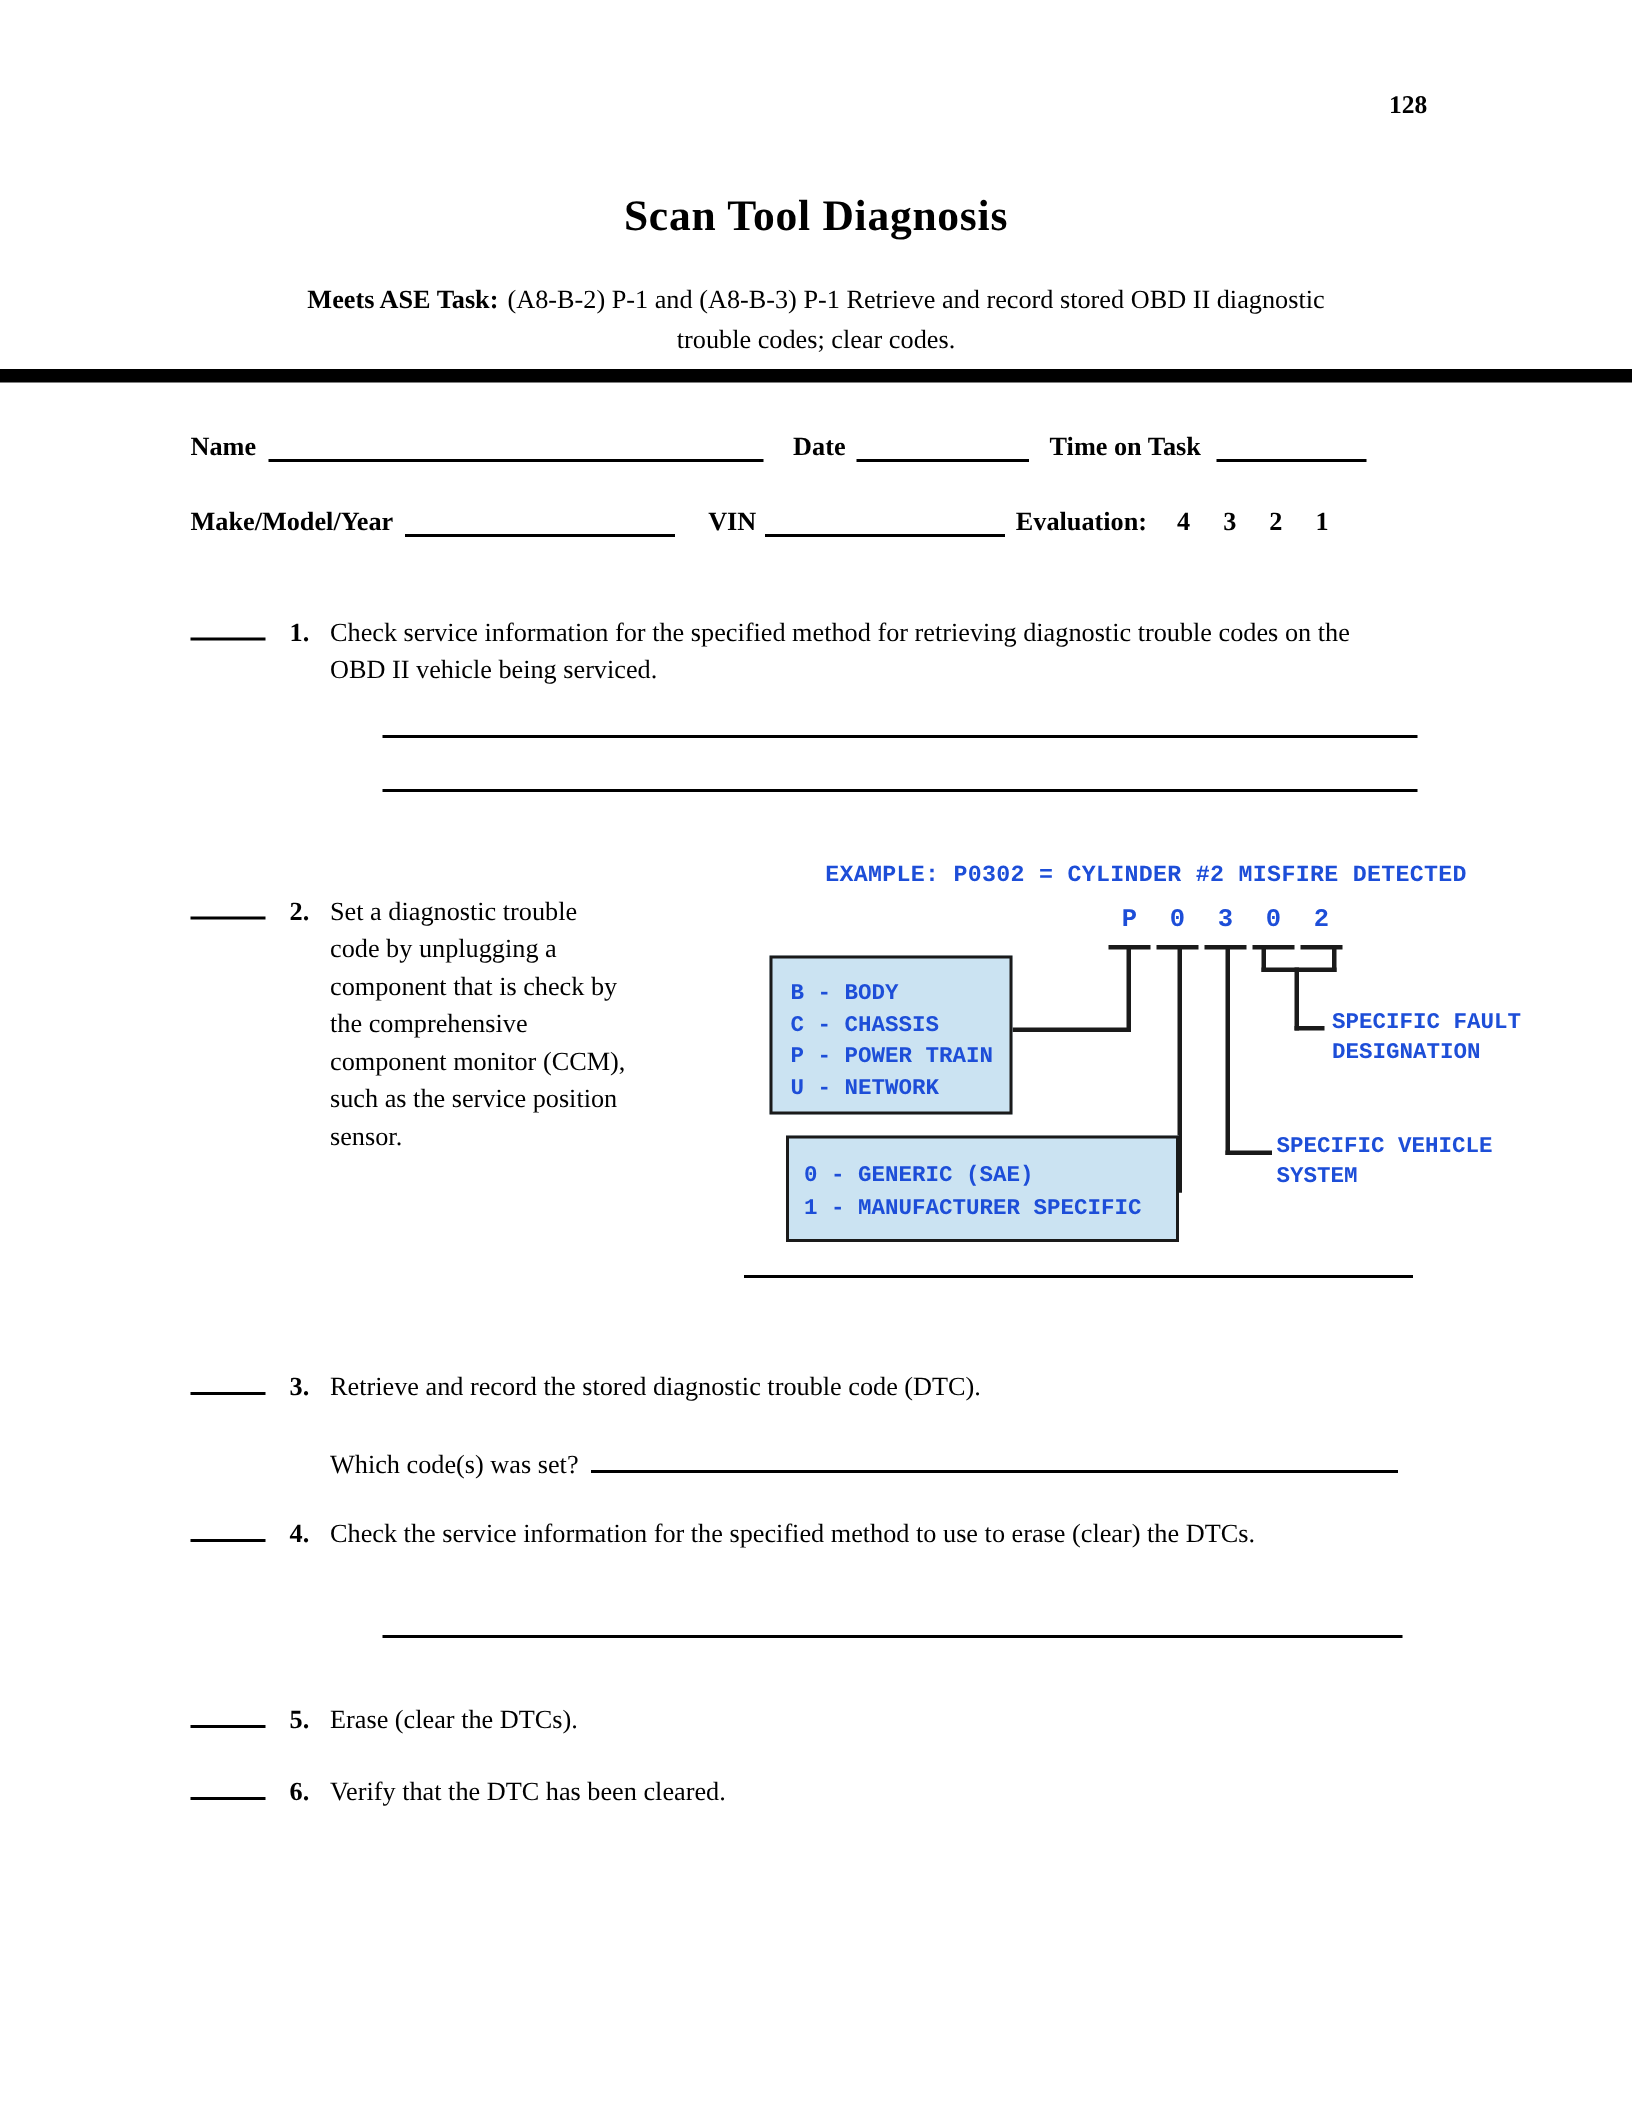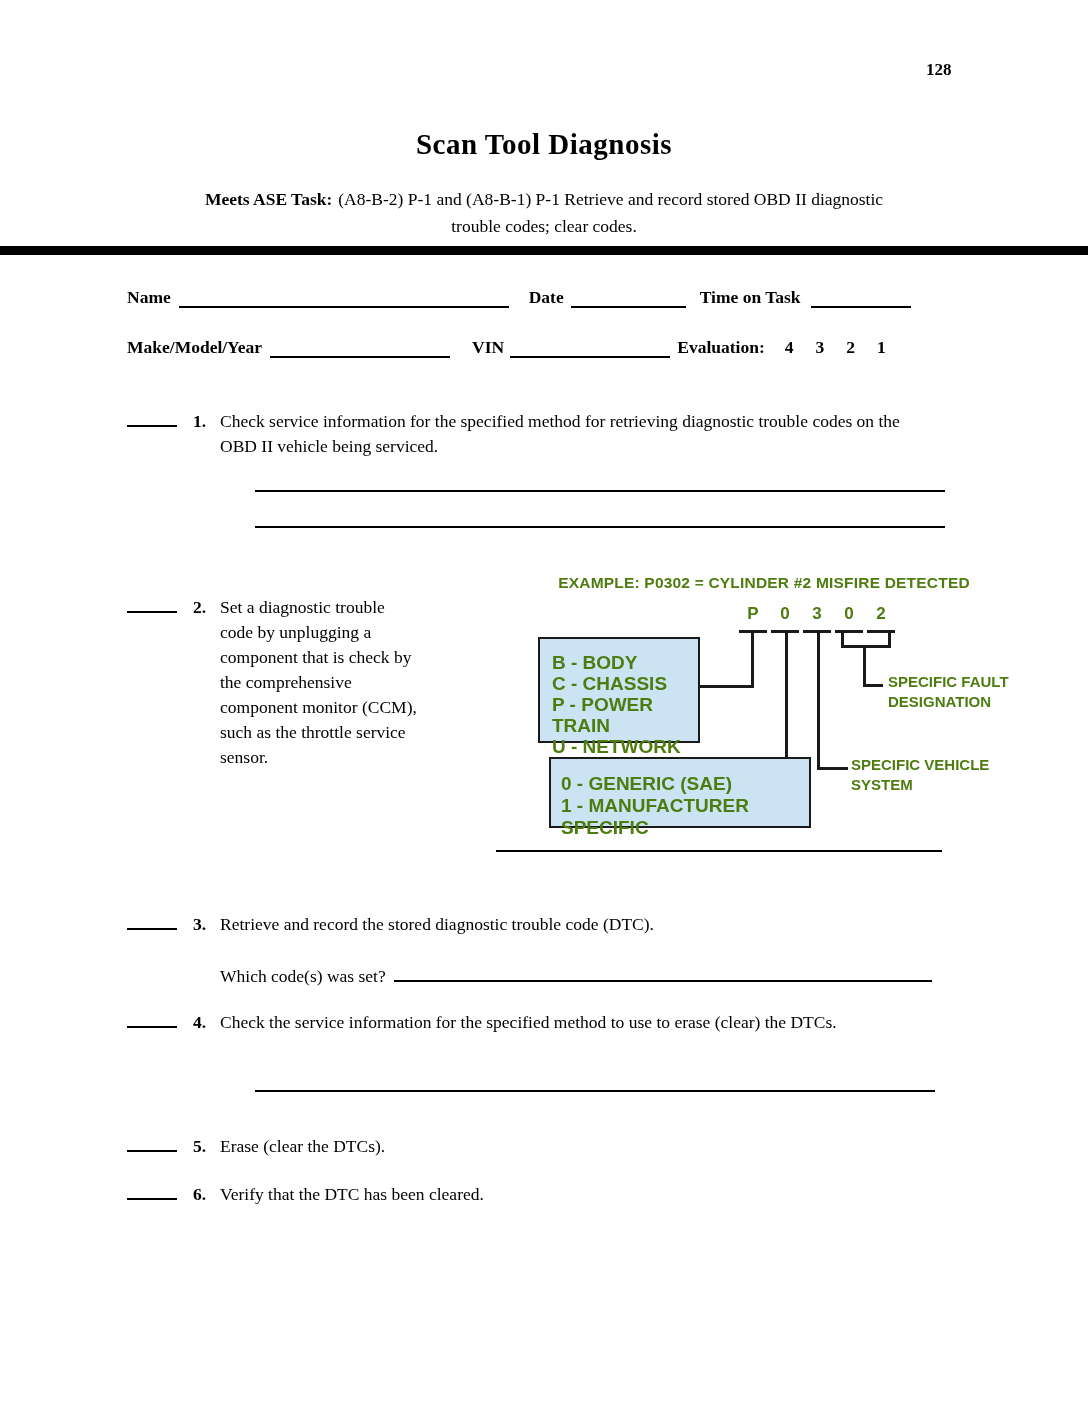--- a/index.html
+++ b/index.html
@@ -26,40 +26,40 @@
   .fl{display:inline-block;border-bottom:2px solid #000;height:20px;}
   
   .task{left:127px;display:flex;align-items:baseline;font-size:17.5px;}
   .tblank{display:inline-block;width:50px;height:20px;border-bottom:2px solid #000;flex:none;}
   .tnum{font-weight:700;margin-left:16px;width:27px;flex:none;}
   .ttext{line-height:25px;}
   .wline{position:absolute;height:2px;background:#000;}
   .followup{left:220px;display:flex;align-items:baseline;font-size:17.5px;width:712px;}
   .followup .fl{flex:1;margin-left:8px;}
   
-  #diagram{left:488px;top:566px;width:552px;height:296px;font-family:Liberation Sans, sans-serif;font-weight:700;color:#4d7c0f;}
+  #diagram{left:488px;top:566px;width:552px;height:296px;font-family:Liberation Mono, monospace;font-weight:700;color:#1d4ed8;}
   #diagram .abs{position:absolute;}
   .dg-heading{left:0;right:0;top:8px;text-align:center;font-size:15.5px;letter-spacing:.2px;}
   .dg-char{width:32px;top:38px;text-align:center;font-size:17px;}
   .dg-uline{width:28px;height:0;border-top:3px solid #1a1a1a;top:64px;}
   .dg-line{background:#1a1a1a;}
-  .dg-box{box-sizing:border-box;background:#cbe3f2;border:2px solid #15803d;font-size:19px;line-height:21px;margin-left:25px;}
+  .dg-box{box-sizing:border-box;background:#cbe3f2;border:2px solid #15803d;font-size:15px;line-height:21px;}
   .dg-label{font-size:15px;line-height:20px;}
 </style>
 </head>
 <body>
 
 <div id="page">
 
   <div class="abs page-number">128</div>
 
   <div class="abs doc-title">Scan Tool Diagnosis</div>
 
   <div class="abs ase">
-    <div><b>Meets ASE Task:</b><span>(A8-B-2) P-1 and (A8-B-1) P-1 Retrieve and record stored OBD II diagnostic</span></div>
+    <div><b>Meets ASE Task:</b><span>(A8-B-2) P-1 and (A8-B-3) P-1 Retrieve and record stored OBD II diagnostic</span></div>
     <div>trouble codes; clear codes.</div>
   </div>
 
   <div class="abs thick-rule"></div>
 
   <div class="abs form-row row-name">
     <span>Name</span>
     <span class="fl" style="width:330px;margin-left:8px;"></span>
     <span style="margin-left:20px;">Date</span>
     <span class="fl" style="width:115px;margin-left:7px;"></span>
@@ -89,21 +89,21 @@
 
   <div class="abs task" style="top:563px;">
     <span class="tblank"></span>
     <span class="tnum">2.</span>
     <span class="ttext" style="width:250px;margin-top:32px;">
       <span style="display:block;">Set a diagnostic trouble</span>
       <span style="display:block;">code by unplugging a</span>
       <span style="display:block;">component that is check by</span>
       <span style="display:block;">the comprehensive</span>
       <span style="display:block;">component monitor (CCM),</span>
-      <span style="display:block;">such as the throttle service</span>
+      <span style="display:block;">such as the service position</span>
       <span style="display:block;">sensor.</span>
     </span>
   </div>
 
   <div id="diagram" class="abs">
     <div class="abs dg-heading">EXAMPLE: P0302 = CYLINDER #2 MISFIRE DETECTED</div>
 
     <span class="abs dg-char" style="left:249px;">P</span>
     <span class="abs dg-char" style="left:281px;">0</span>
     <span class="abs dg-char" style="left:313px;">3</span>

